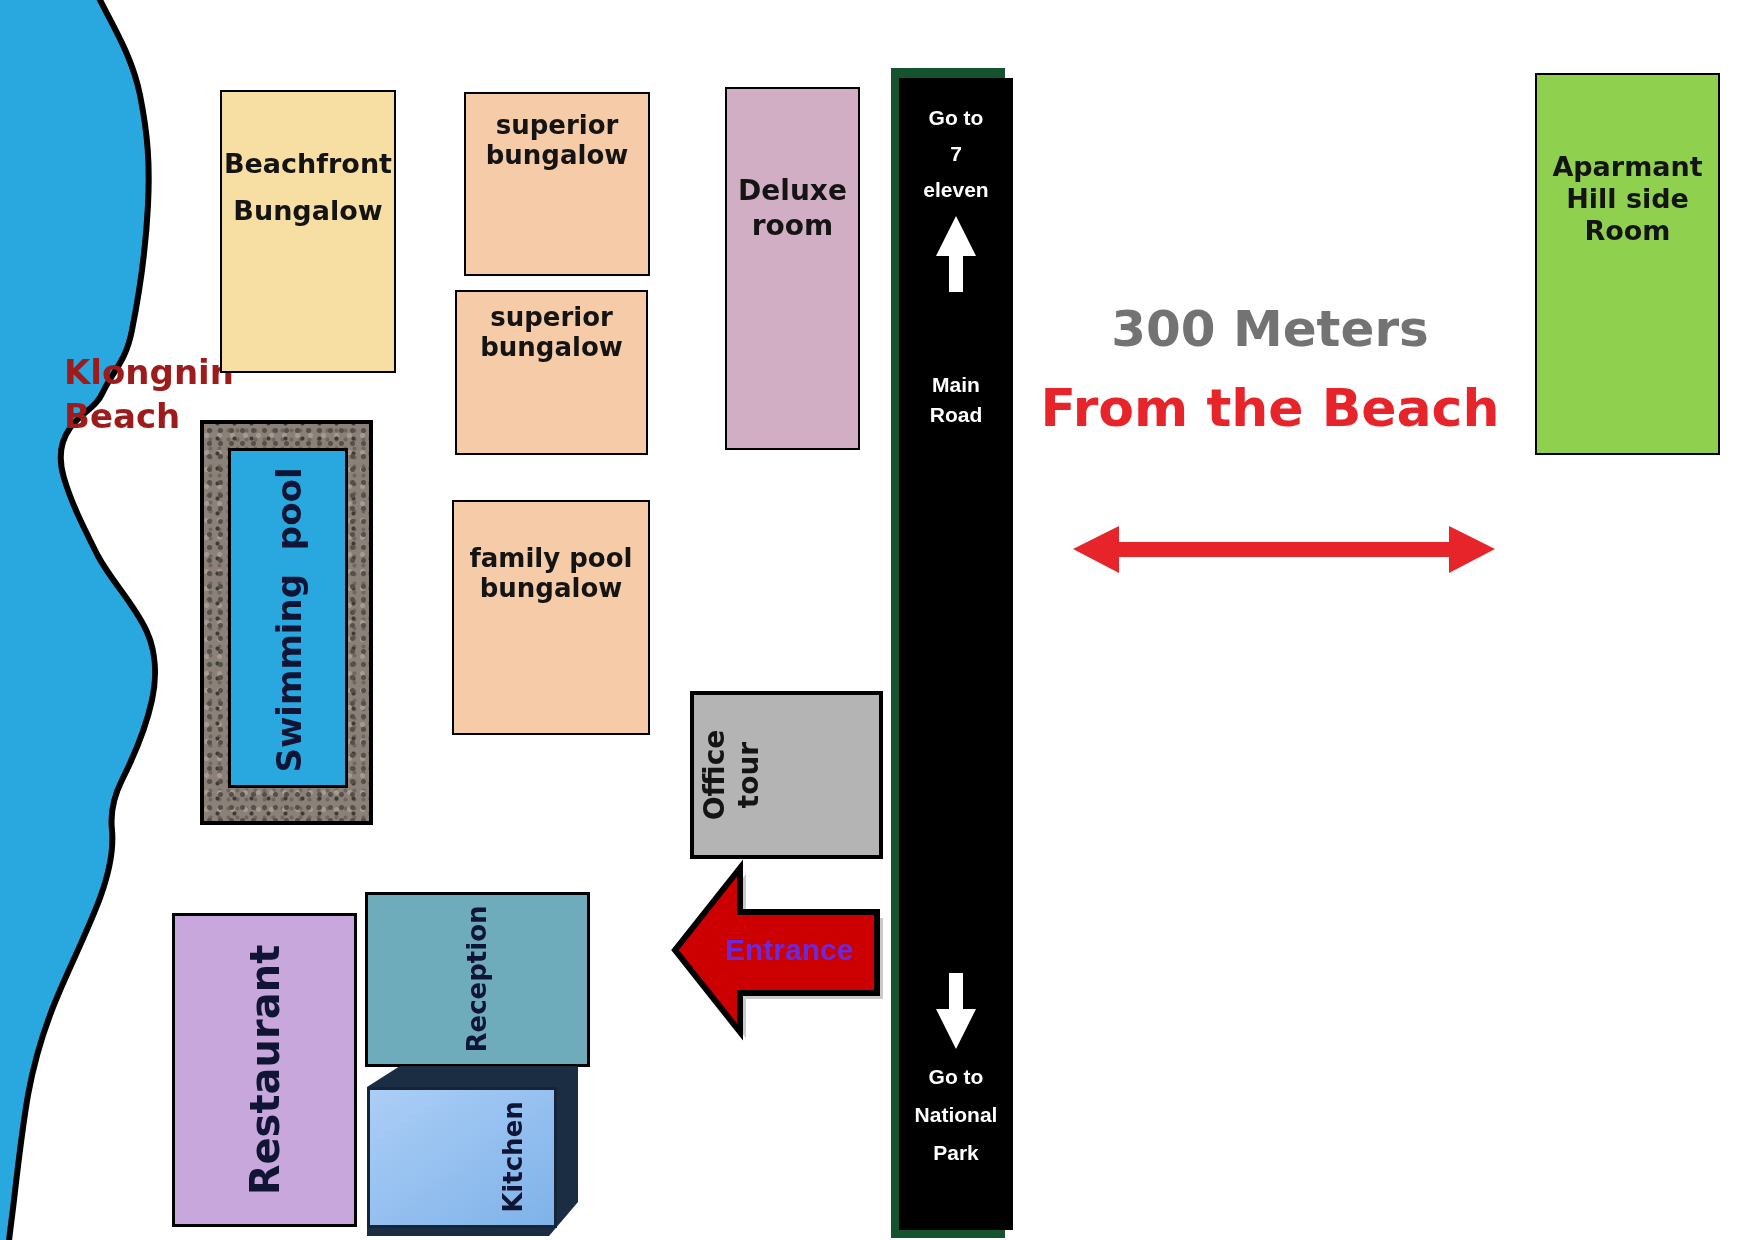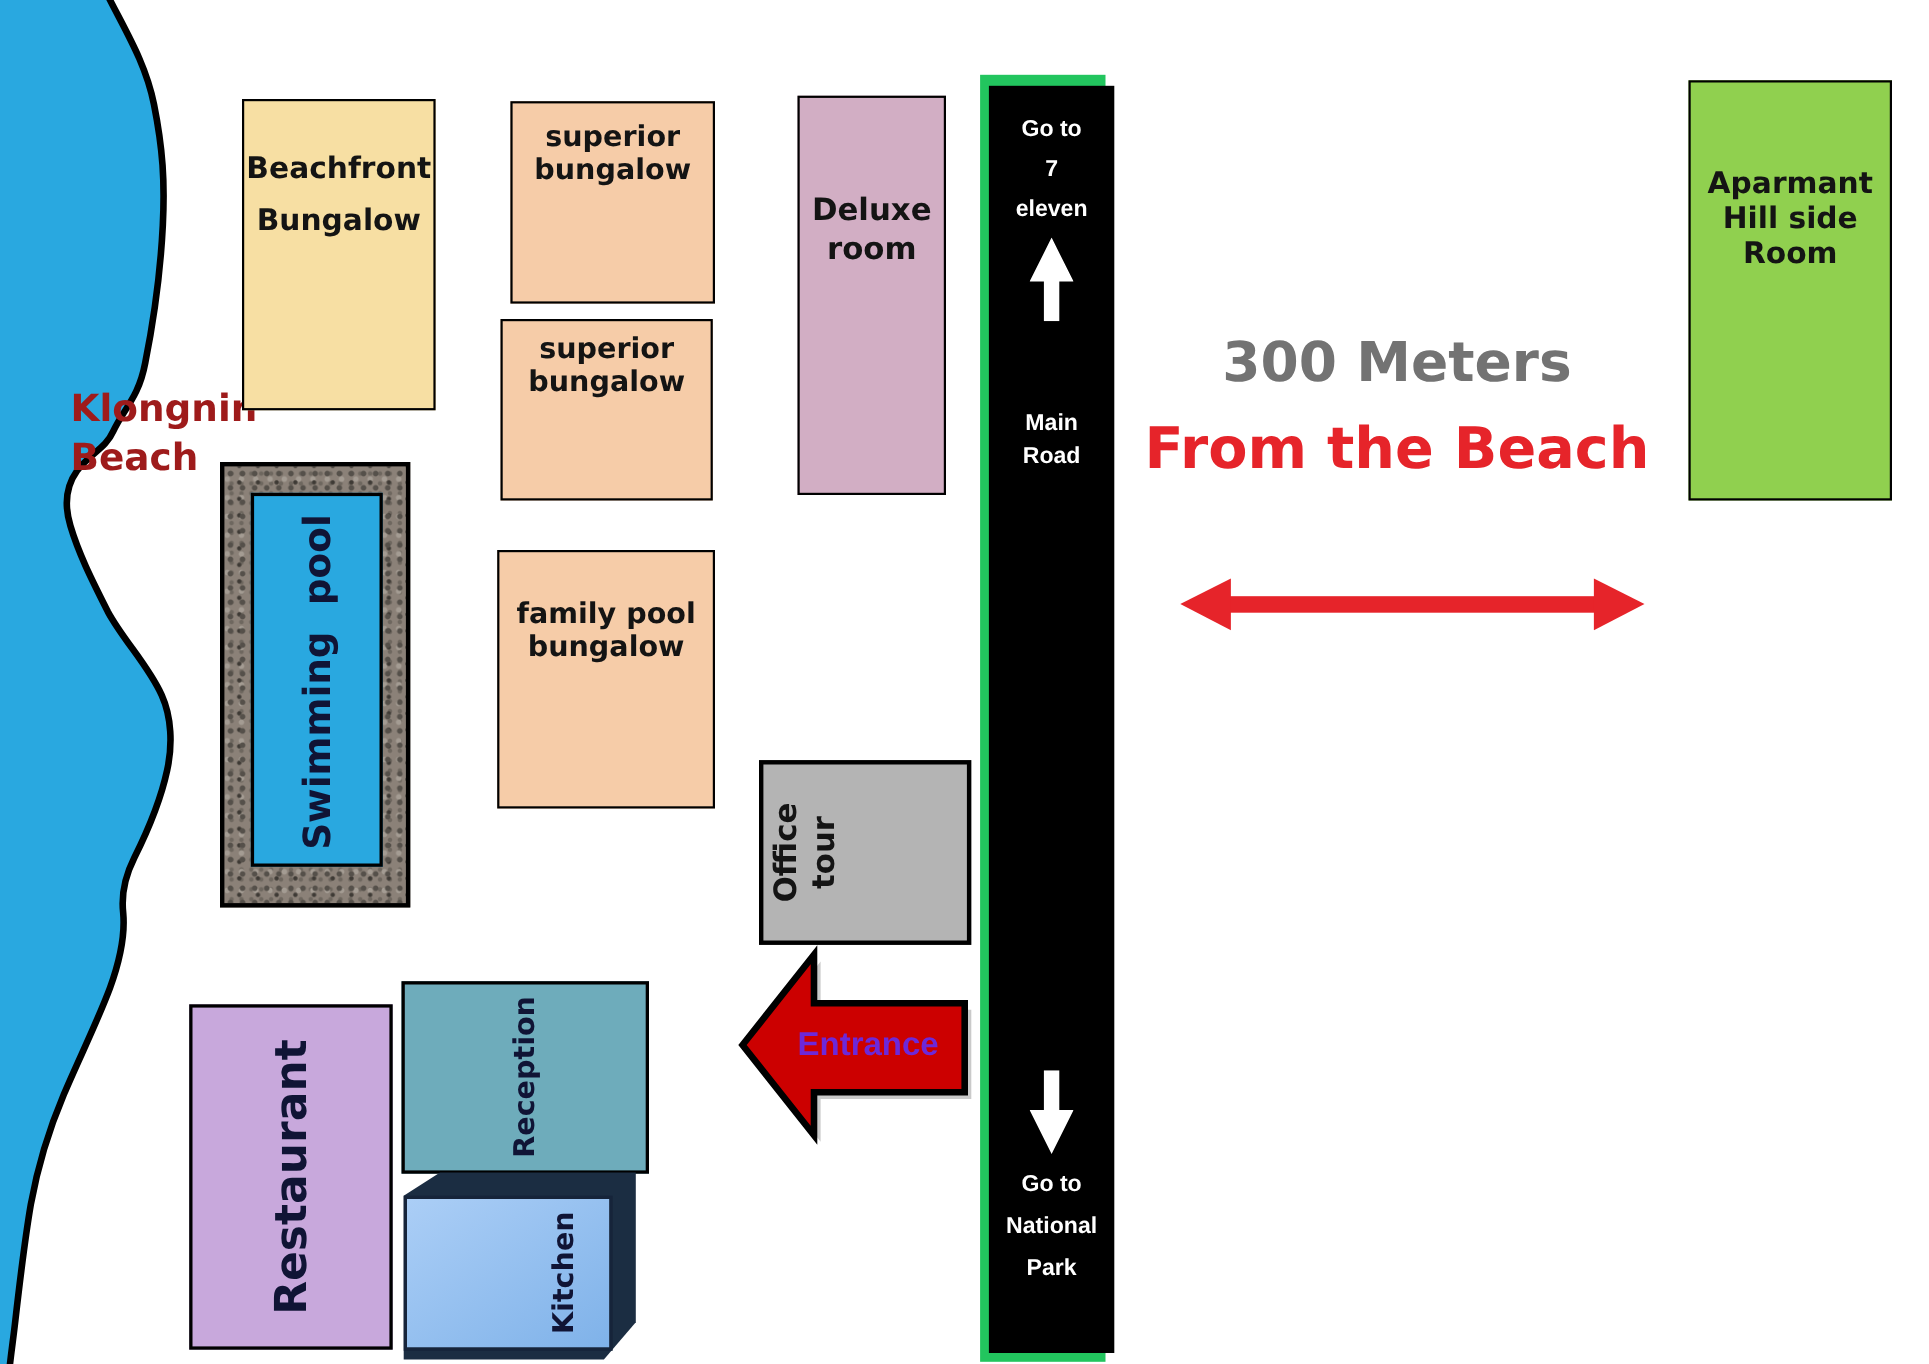--- a/index.html
+++ b/index.html
@@ -8,21 +8,21 @@
   #canvas *{box-sizing:border-box;}
 
   .abs{position:absolute;}
 
   
   .box{position:absolute;border:2px solid #000000;display:block;}
   .box .lbl{width:100%;text-align:center;font-weight:bold;color:#141414;
             white-space:pre-line;}
 
   .beachfront{left:220px;top:90px;width:176px;height:283px;background:#F7DFA3;}
-  .beachfront .lbl{padding-top:38px;font-size:27px;line-height:47px;}
+  .beachfront .lbl{padding-top:48px;font-size:27px;line-height:47px;}
 
   .superior1{left:464px;top:92px;width:186px;height:184px;background:#F6CCA8;}
   .superior1 .lbl{padding-top:16px;font-size:26px;line-height:30px;}
 
   .superior2{left:455px;top:290px;width:193px;height:165px;background:#F6CCA8;}
   .superior2 .lbl{padding-top:10px;font-size:26px;line-height:30px;}
 
   .deluxe{left:725px;top:87px;width:135px;height:363px;background:#D2AEC4;}
   .deluxe .lbl{padding-top:84px;font-size:28px;line-height:35px;}
 
@@ -55,21 +55,21 @@
   
   .rot{position:absolute;transform:translate(-50%,-50%) rotate(-90deg);
        font-weight:bold;color:#101435;white-space:pre-line;text-align:center;}
   .rot.pool-label{font-size:34px;word-spacing:12px;}
   .rot.restaurant-label{font-size:40px;}
   .rot.reception-label{font-size:26px;}
   .rot.kitchen-label{font-size:26px;}
   .rot.office-label{font-size:28px;line-height:34px;color:#141414;}
 
   
-  .road-frame{left:891px;top:68px;width:114px;height:1170px;background:#22c55e;}
+  .road-frame{left:891px;top:68px;width:114px;height:1170px;background:#14532d;}
   .road{position:absolute;left:8px;top:10px;width:114px;height:1152px;background:#000;}
   .road .rlbl{position:absolute;left:0;width:100%;text-align:center;color:#fff;
               font-family:"Liberation Sans",sans-serif;font-weight:bold;font-size:21px;
               white-space:pre-line;}
   .road-top-label{top:22px;line-height:36px;}
   .road-main-label{top:292px;line-height:30px;}
   .road-bottom-label{top:980px;line-height:38px;}
   .road-arrow{position:absolute;left:50%;transform:translateX(-50%);}
   .road-arrow.up{top:138px;}
   .road-arrow.down{top:895px;}

